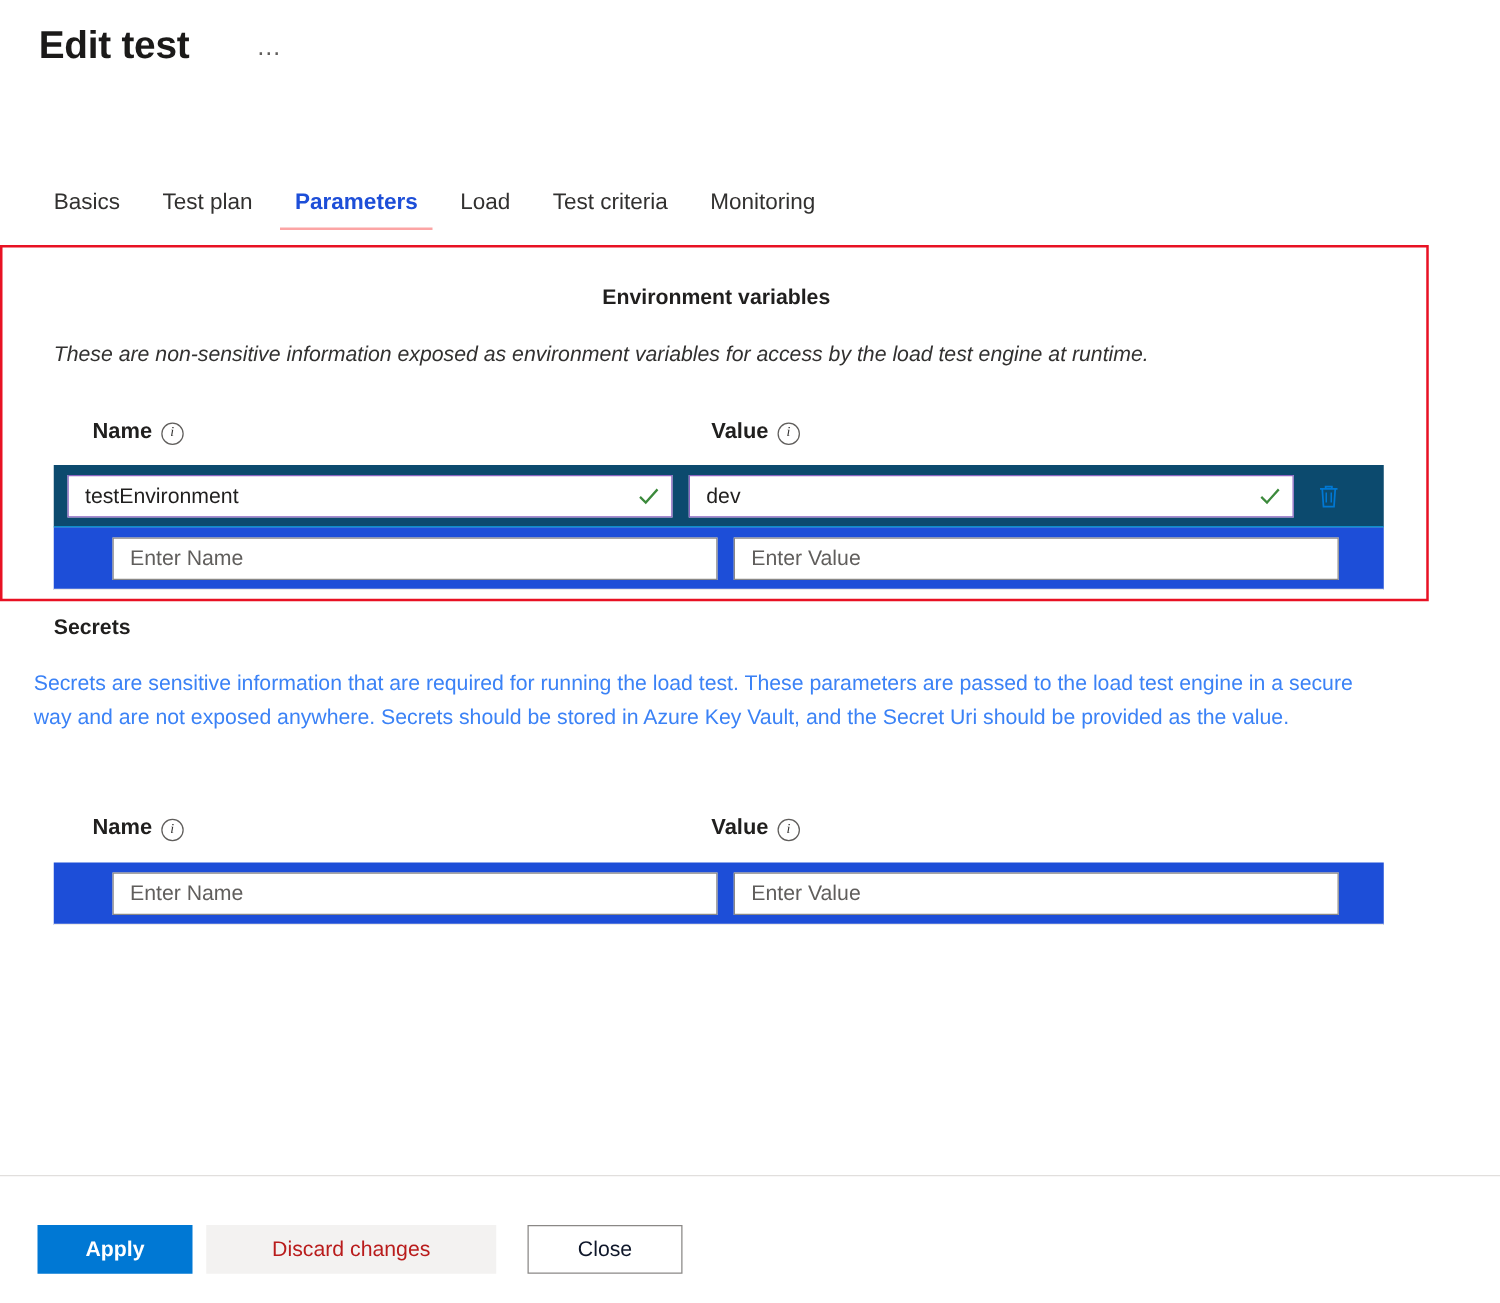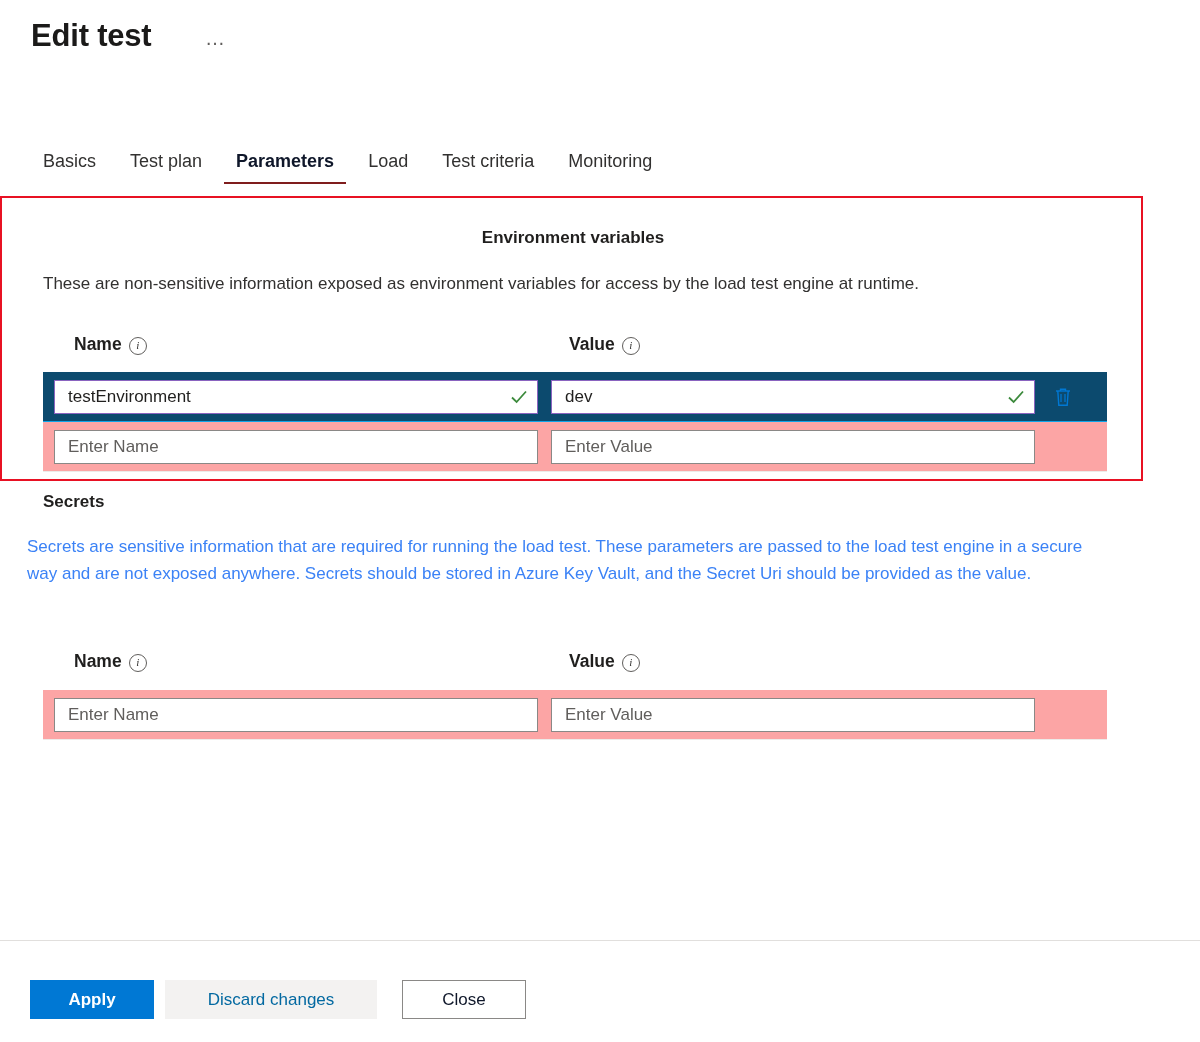--- a/index.html
+++ b/index.html
@@ -56,22 +56,22 @@
     font-size: 18px;
     color: #323130;
     padding: 0 12px 10px 12px;
     margin-right: 10px;
     cursor: pointer;
     white-space: nowrap;
     border-bottom: 2px solid transparent;
   }
   .tab.active {
     font-weight: 700;
-    color: #0f172a;
-    border-bottom: 2px solid #7f1d1d;
+    color: #1d4ed8;
+    border-bottom: 2px solid #fca5a5;
     margin-top: 48px;
   }
 
   
   .highlight-box {
     position: absolute;
     left: 0px;
     top: 196px;
     width: 1143px;
     height: 285px;
@@ -88,20 +88,21 @@
   .section-title {
     font-size: 17px;
     font-weight: 700;
     color: #201f1e;
     text-align: center;
   }
   .section-desc {
     font-size: 17px;
     color: #323130;
     line-height: 27px;
+    font-style: italic;
   }
 
   #env-section { top: 228px; width: 1060px; }
   #env-desc { position: absolute; left: 43px; top: 270px; width: 1070px; }
 
   .col-headers {
     position: absolute;
     left: 54px;
     display: flex;
     align-items: center;
@@ -140,22 +141,23 @@
     height: 50px;
     display: flex;
     align-items: center;
     box-sizing: border-box;
   }
   .row.filled {
     background: #0c4a6e;
     border-bottom: 1px solid #0ea5e9;
   }
   .row.empty {
-    background: #fca5a5;
+    background: #1d4ed8;
     border-bottom: 1px solid #edebe9;
+    justify-content: center;
   }
   .field {
     position: relative;
     height: 34px;
     box-sizing: border-box;
     background: #ffffff;
     display: flex;
     align-items: center;
   }
   .field input {
@@ -234,22 +236,22 @@
     border: none;
   }
   .btn-primary {
     background: #0078d4;
     color: #ffffff;
     font-weight: 700;
     width: 124px;
   }
   .btn-disabled {
     background: #f3f2f1;
-    color: #0369a1;
-    width: 212px;
+    color: #b91c1c;
+    width: 232px;
     margin-left: 11px;
   }
   .btn-secondary {
     background: #ffffff;
     color: #0f172a;
     border: 1px solid #8a8886;
     width: 124px;
     margin-left: 25px;
   }
 </style>

